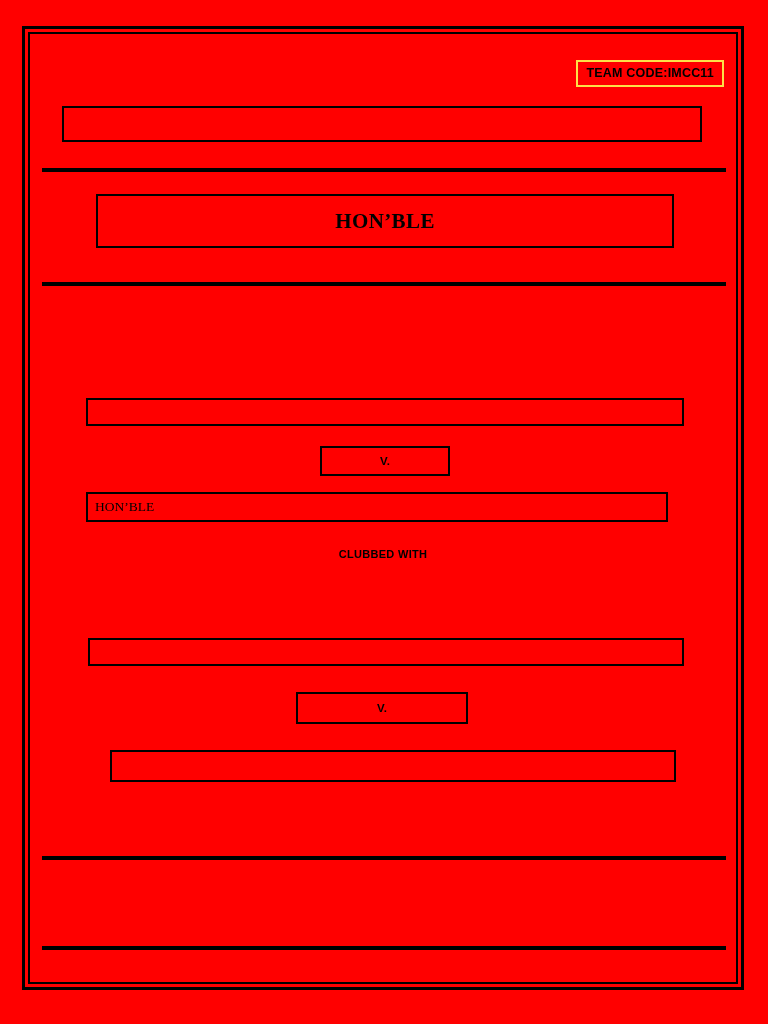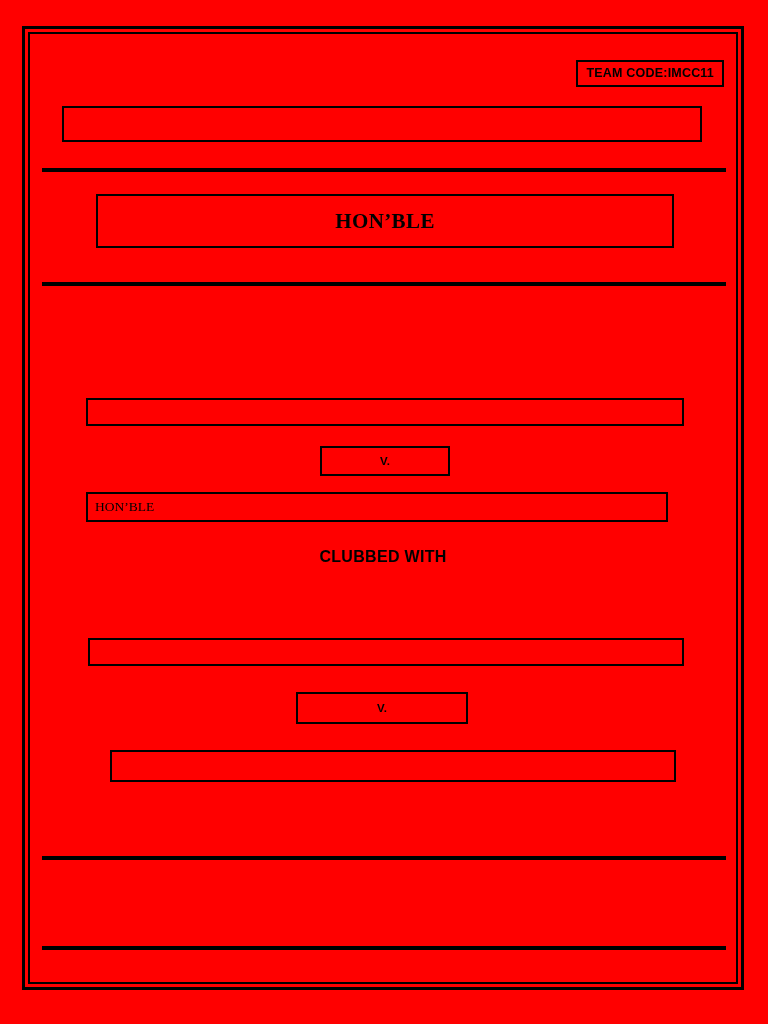--- a/index.html
+++ b/index.html
@@ -47,21 +47,21 @@
     left: 40px;
     top: 44px;
     width: 686px;
     height: 928px;
   }
   
   .team-code {
     position: absolute;
     right: 2px;
     top: 16px;
-    border: 2px solid #000000;
+    border: 2px solid #fde047;
     padding: 4px 8px 5px 8px;
     font-family: "Liberation Sans", sans-serif;
     font-size: 12.5px;
     font-weight: 600;
     color: #000000;
     letter-spacing: 0.2px;
     background: #ff0000;
     white-space: nowrap;
   }
   
@@ -135,21 +135,21 @@
   #p1 { left: 46px;  top: 354px; width: 598px; height: 28px; }
   #v1 { left: 280px; top: 402px; width: 130px; height: 30px; }
   #p2 { left: 46px;  top: 448px; width: 582px; height: 30px; }
   .clubbed {
     position: absolute;
     left: 0;
     top: 504px;
     width: 686px;
     text-align: center;
     font-family: "Liberation Sans", sans-serif;
-    font-size: 16px;
+    font-size: 11px;
     font-weight: 600;
     color: #000000;
     letter-spacing: 0.3px;
   }
   #p3 { left: 48px;  top: 594px; width: 596px; height: 28px; }
   #v2 { left: 256px; top: 648px; width: 172px; height: 32px; }
   #p4 { left: 70px;  top: 706px; width: 566px; height: 32px; }
 </style>
 </head>
 <body>

